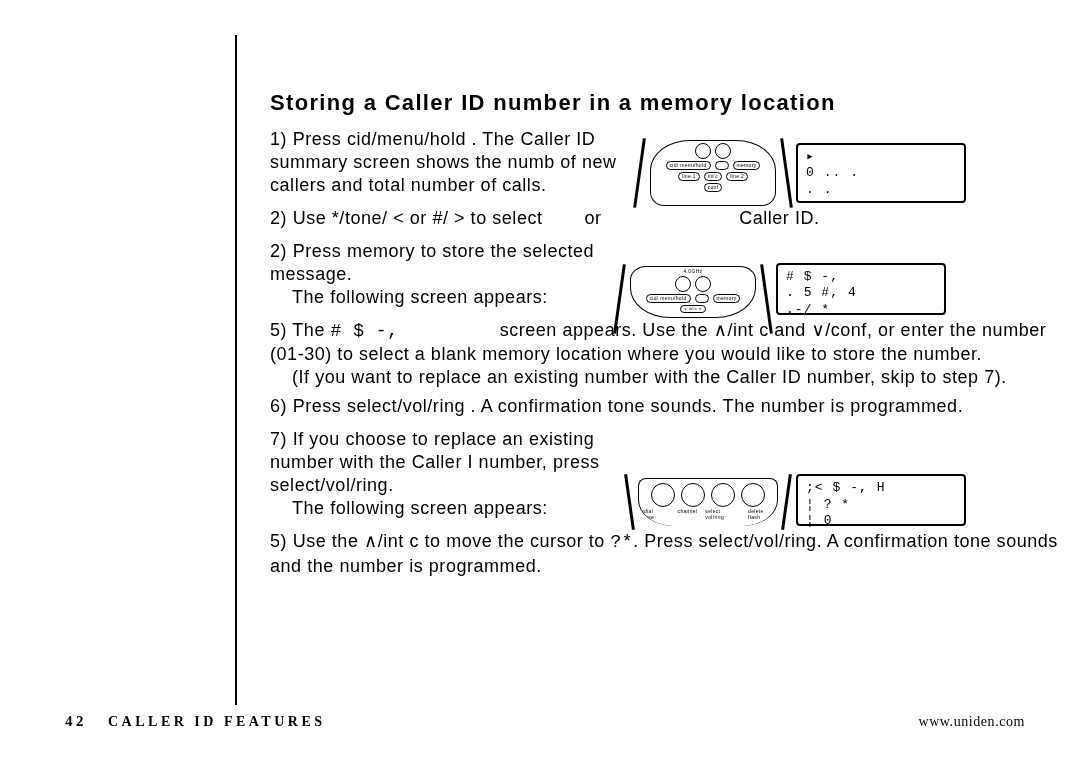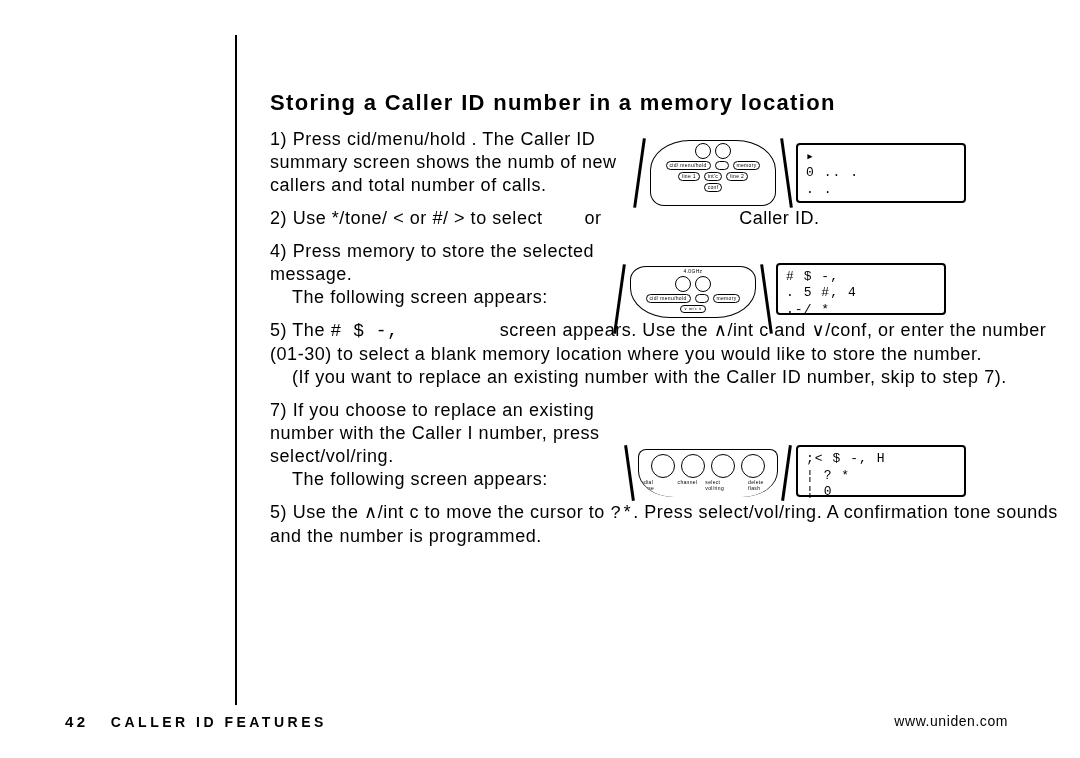--- a/index.html
+++ b/index.html
@@ -126,23 +126,24 @@
     margin-bottom:14px;
   }
   .note-text {
     font-size:14px;line-height:1.3;letter-spacing:0.02em;
   }
   
   .footer {
     position:absolute;
     bottom:28px;
     left:65px;
-    right:72px;
-    display:flex;justify-content:space-between;align-items:flex-start;
+    right:55px;
+    display:flex;justify-content:space-between;align-items:flex-end;
     font-size:14px;
+    font-family:Liberation Serif, serif;
   }
   .footer .left { letter-spacing:0.25em; font-weight:700;}
   .footer .left .pg { font-size:15px;}
   .footer .right { letter-spacing:0.04em;}
   .sym { font-family:inherit;}
 </style>
 </head>
 <body>
 
 <div class="page">
@@ -193,21 +194,21 @@
     <div class="step">
       <span>2) Use </span><span class="sym">*/tone/ &lt;</span><span> or </span><span class="sym">#/ &gt;</span><span> to select</span>
       <span style="display:inline-block;width:90px;text-align:center">or</span>
       <span style="display:inline-block;width:90px"></span>
       <span>Caller ID.</span>
     </div>
 
 
     <div class="row">
       <div class="txt step" style="width:340px">
-        <span>4) Press</span>
+        <span>2) Press</span>
         <span>memory</span>
         <span> to store the selected message.</span><br>
         <span class="indent">The following screen appears:</span>
       </div>
       <div class="fig phone" style="height:46px">
         <div class="phone-inner" style="border-radius:16px 16px 40px 40px/14px 14px 30px 30px;">
           <div class="pbtns" style="margin-top:1px">
             <div class="pbrow" style="font-size:5px;gap:40px;">
                 <span>4.0GHz</span>
               </div>
@@ -234,20 +235,25 @@
       </div>
     </div>
 
     <div class="step">
       <span>5) The </span><span style="font-family:'Courier New',monospace"># $ -,</span>
       <span style="display:inline-block;width:90px"></span>
       <span> screen appears. Use the </span><span class="sym">∧/int c</span><span> and </span><span class="sym">∨/conf</span><span>, or enter the number (01-30) to select a blank memory location where you would like to store the number.</span><br>
       <span class="indent">(If you want to replace an existing number with the Caller ID number, skip to step 7).</span>
     </div>
 
+    <div class="step">
+      <span>6) Press</span>
+      <span>select/vol/ring</span>
+      <span>. A confirmation tone sounds. The number is programmed.</span>
+    </div>
 
     <div class="row">
       <div class="txt step" style="width:350px">
         <span>7) If you choose to replace an existing number with the Caller I number, press</span>
         <span>select/vol/ring</span><span>.</span><br>
         <span class="indent">The following screen appears:</span>
       </div>
       <div class="fig phone2">
         <div class="p2-inner">
           <div class="p2row">

